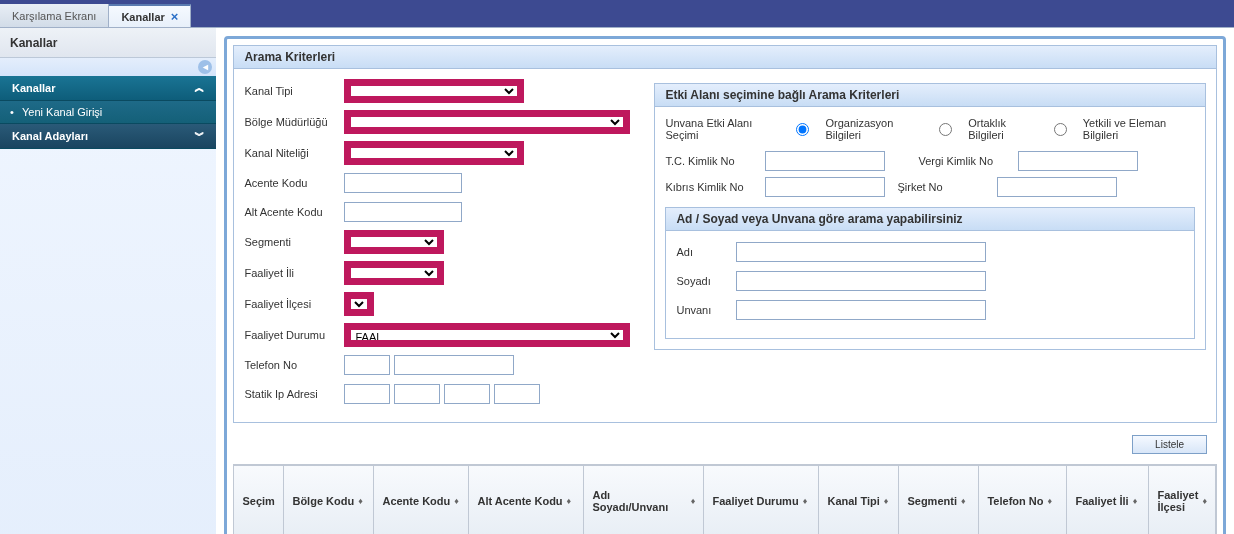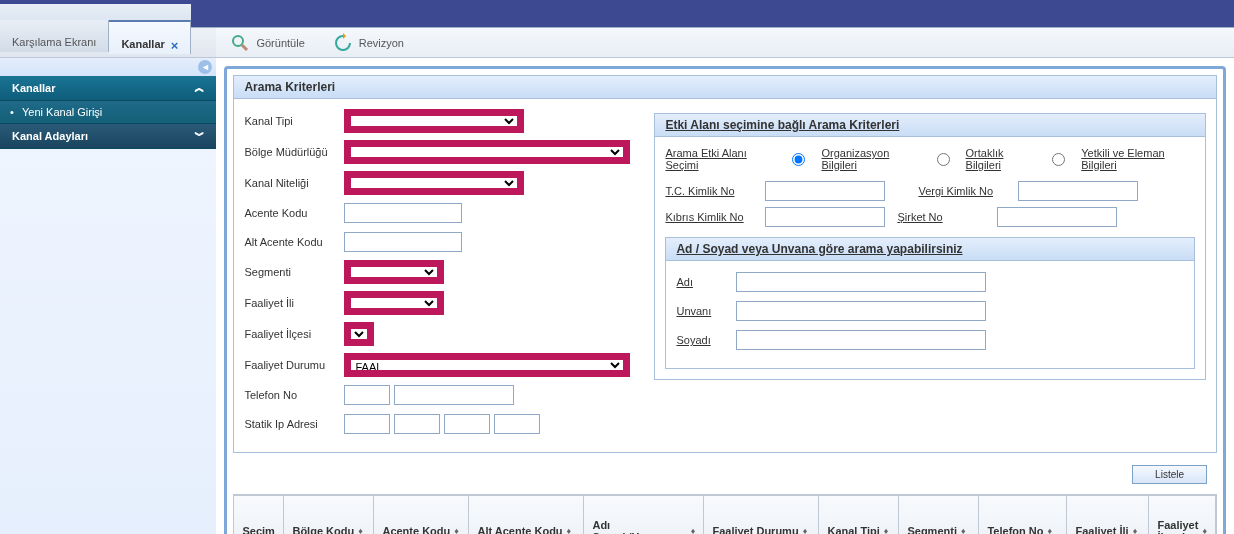--- a/index.html
+++ b/index.html
@@ -3,21 +3,21 @@
 <meta charset="utf-8">
 <style>
 * { box-sizing: border-box; margin: 0; padding: 0; }
 body { font-family: Arial, sans-serif; font-size: 11px; background: #fff; width: 1234px; color: #333; }
 
 
 .top-header { background: #3d4a91; height: 4px; }
 
 
 .tabs-bar { background: linear-gradient(#e8eef5, #d8e4f0); border-bottom: 1px solid #a0b0c8; display: flex; height: 24px; }
-.tab { padding: 16px 12px; border-right: 1px solid #a0b0c8; background: linear-gradient(#e8eef5, #d2dce8); color: #555; cursor: pointer; display: flex; gap: 6px; position: relative; margin-top: 16px; }
+.tab { padding: 0 12px; border-right: 1px solid #a0b0c8; background: linear-gradient(#e8eef5, #d2dce8); color: #555; cursor: pointer; display: flex; align-items: center; gap: 6px; position: relative; }
 .tab.active { background: linear-gradient(#f5f9ff, #e8f0fa); font-weight: bold; color: #333; border-top: 2px solid #5a7ab0; }
 .tab-close { color: #2a6fc7; font-weight: bold; font-size: 13px; cursor: pointer; }
 .tabs-rest { flex: 1; background: #3d4a91; }
 
 
 .main-row { display: flex; }
 .left-col { width: 222px; background: linear-gradient(#f0f6ff, #e4eefc); }
 .right-col { flex: 1; }
 
 .page-title-bar { background: linear-gradient(#eef2f7, #e0e6ef); border-bottom: 1px solid #bcc8d8; padding: 6px 10px; font-weight: bold; font-size: 12px; color: #333; height: 30px; display:flex; align-items:center;}
@@ -36,21 +36,21 @@
 
 
 .content-wrap { padding: 8px; }
 .content-box { border: 3px solid #7da8d8; border-radius: 4px; background: #fff; padding: 6px; min-height: 450px; position:relative;}
 .group-box { border: 1px solid #a8c0de; margin-bottom: 8px; }
 .group-header { background: linear-gradient(#e4eefc, #c8ddf5); padding: 4px 10px; font-weight: bold; color: #333; border-bottom: 1px solid #a8c0de; font-size:12px;}
 .group-body { padding: 10px; }
 
 .form-grid { display: flex; gap: 20px; }
 .form-col-left { width: 390px; }
-.form-col-right { flex: 1; text-decoration: underline; }
+.form-col-right { flex: 1; }
 
 .form-row { display: flex; align-items: center; margin-bottom: 7px; min-height: 22px; }
 .form-label { width: 100px; color: #333; }
 .form-input { border: 1px solid #90a8c8; height: 20px; padding: 1px 3px; font-size: 11px; }
 .sel { border: 7px solid #be185d; height: 24px; background:#fff; font-size:11px; }
 
 .radio-row { display: flex; align-items: center; gap: 16px; margin-bottom: 10px; }
 .radio-item { display: flex; align-items: center; gap: 16px; }
 
 .inner-group { border: 1px solid #a8c0de; margin-top:4px;}
@@ -96,40 +96,20 @@
         <span class="side-chevron">︽</span>
     </div>
     <div class="side-item"><span>Yeni Kanal Girişi</span></div>
     <div class="side-section dark">
       <span>Kanal Adayları</span>
         <span class="side-chevron">︾</span>
     </div>
   </div>
 
   <div class="right-col">
-    <div class="toolbar">
-      <div class="toolbar-btn">
-        <span class="toolbar-icon">
-          <svg width="20" height="20" viewBox="0 0 20 20">
-              <circle cx="8" cy="8" r="5" fill="none" stroke="#4a8" stroke-width="2"></circle>
-              <line x1="12" y1="12" x2="17" y2="17" stroke="#b87" stroke-width="3"></line>
-            </svg>
-        </span>
-        <span>Görüntüle</span>
-      </div>
-      <div class="toolbar-btn">
-        <span class="toolbar-icon">
-          <svg width="20" height="20" viewBox="0 0 20 20">
-              <path d="M10 3 a7 7 0 1 0 7 7" fill="none" stroke="#3a9" stroke-width="2"></path>
-              <path d="M10 0 l3 3 l-3 3" fill="#e90"></path>
-            </svg>
-        </span>
-        <span>Revizyon</span>
-      </div>
-    </div>
 
     <div class="content-wrap">
       <div class="content-box">
         <div class="group-box">
           <div class="group-header"><span>Arama Kriterleri</span></div>
           <div class="group-body">
             <div class="form-grid">
 
               <div class="form-col-left">
                 <div class="form-row">
@@ -180,21 +160,21 @@
                   <input class="form-input" style="width: 46px; margin-left: 4px;">
                   <input class="form-input" style="width: 46px; margin-left: 4px;">
                   </div>
               </div>
 
               <div class="form-col-right">
                 <div class="inner-group">
                   <div class="group-header"><span>Etki Alanı seçimine bağlı Arama Kriterleri</span></div>
                   <div class="group-body right-fields">
                     <div class="radio-row">
-                      <span>Arama Etki Alanı Seçimi</span>
+                      <span>Unvana Etki Alanı Seçimi</span>
                       <label class="radio-item">
                           <input type="radio" name="etki" checked="" style=""> 
                           <span>Organizasyon Bilgileri</span>
                         </label>
                       <label class="radio-item">
                           <input type="radio" name="etki" style=""> 
                           <span>Ortaklık Bilgileri</span>
                         </label>
                       <label class="radio-item">
                           <input type="radio" name="etki" style=""> 
@@ -214,25 +194,25 @@
                       <input class="form-input" style="width: 120px;">
                     </div>
                     <div class="inner-group" style="margin-top:10px;">
                       <div class="group-header"><span>Ad / Soyad veya Unvana göre arama yapabilirsiniz</span></div>
                       <div class="group-body">
                         <div class="form-row">
                             <span style="width:60px;display:inline-block">Adı</span>
                           <input class="form-input" style="width: 250px;">
                           </div>
                         <div class="form-row">
-                            <span style="width:60px;display:inline-block">Unvanı</span>
+                            <span style="width:60px;display:inline-block">Soyadı</span>
                           <input class="form-input" style="width: 250px;">
                           </div>
                         <div class="form-row">
-                            <span style="width:60px;display:inline-block">Soyadı</span>
+                            <span style="width:60px;display:inline-block">Unvanı</span>
                           <input class="form-input" style="width: 250px;">
                           </div>
                       </div>
                     </div>
                   </div>
                 </div>
               </div>
             </div>
           </div>
         </div>

